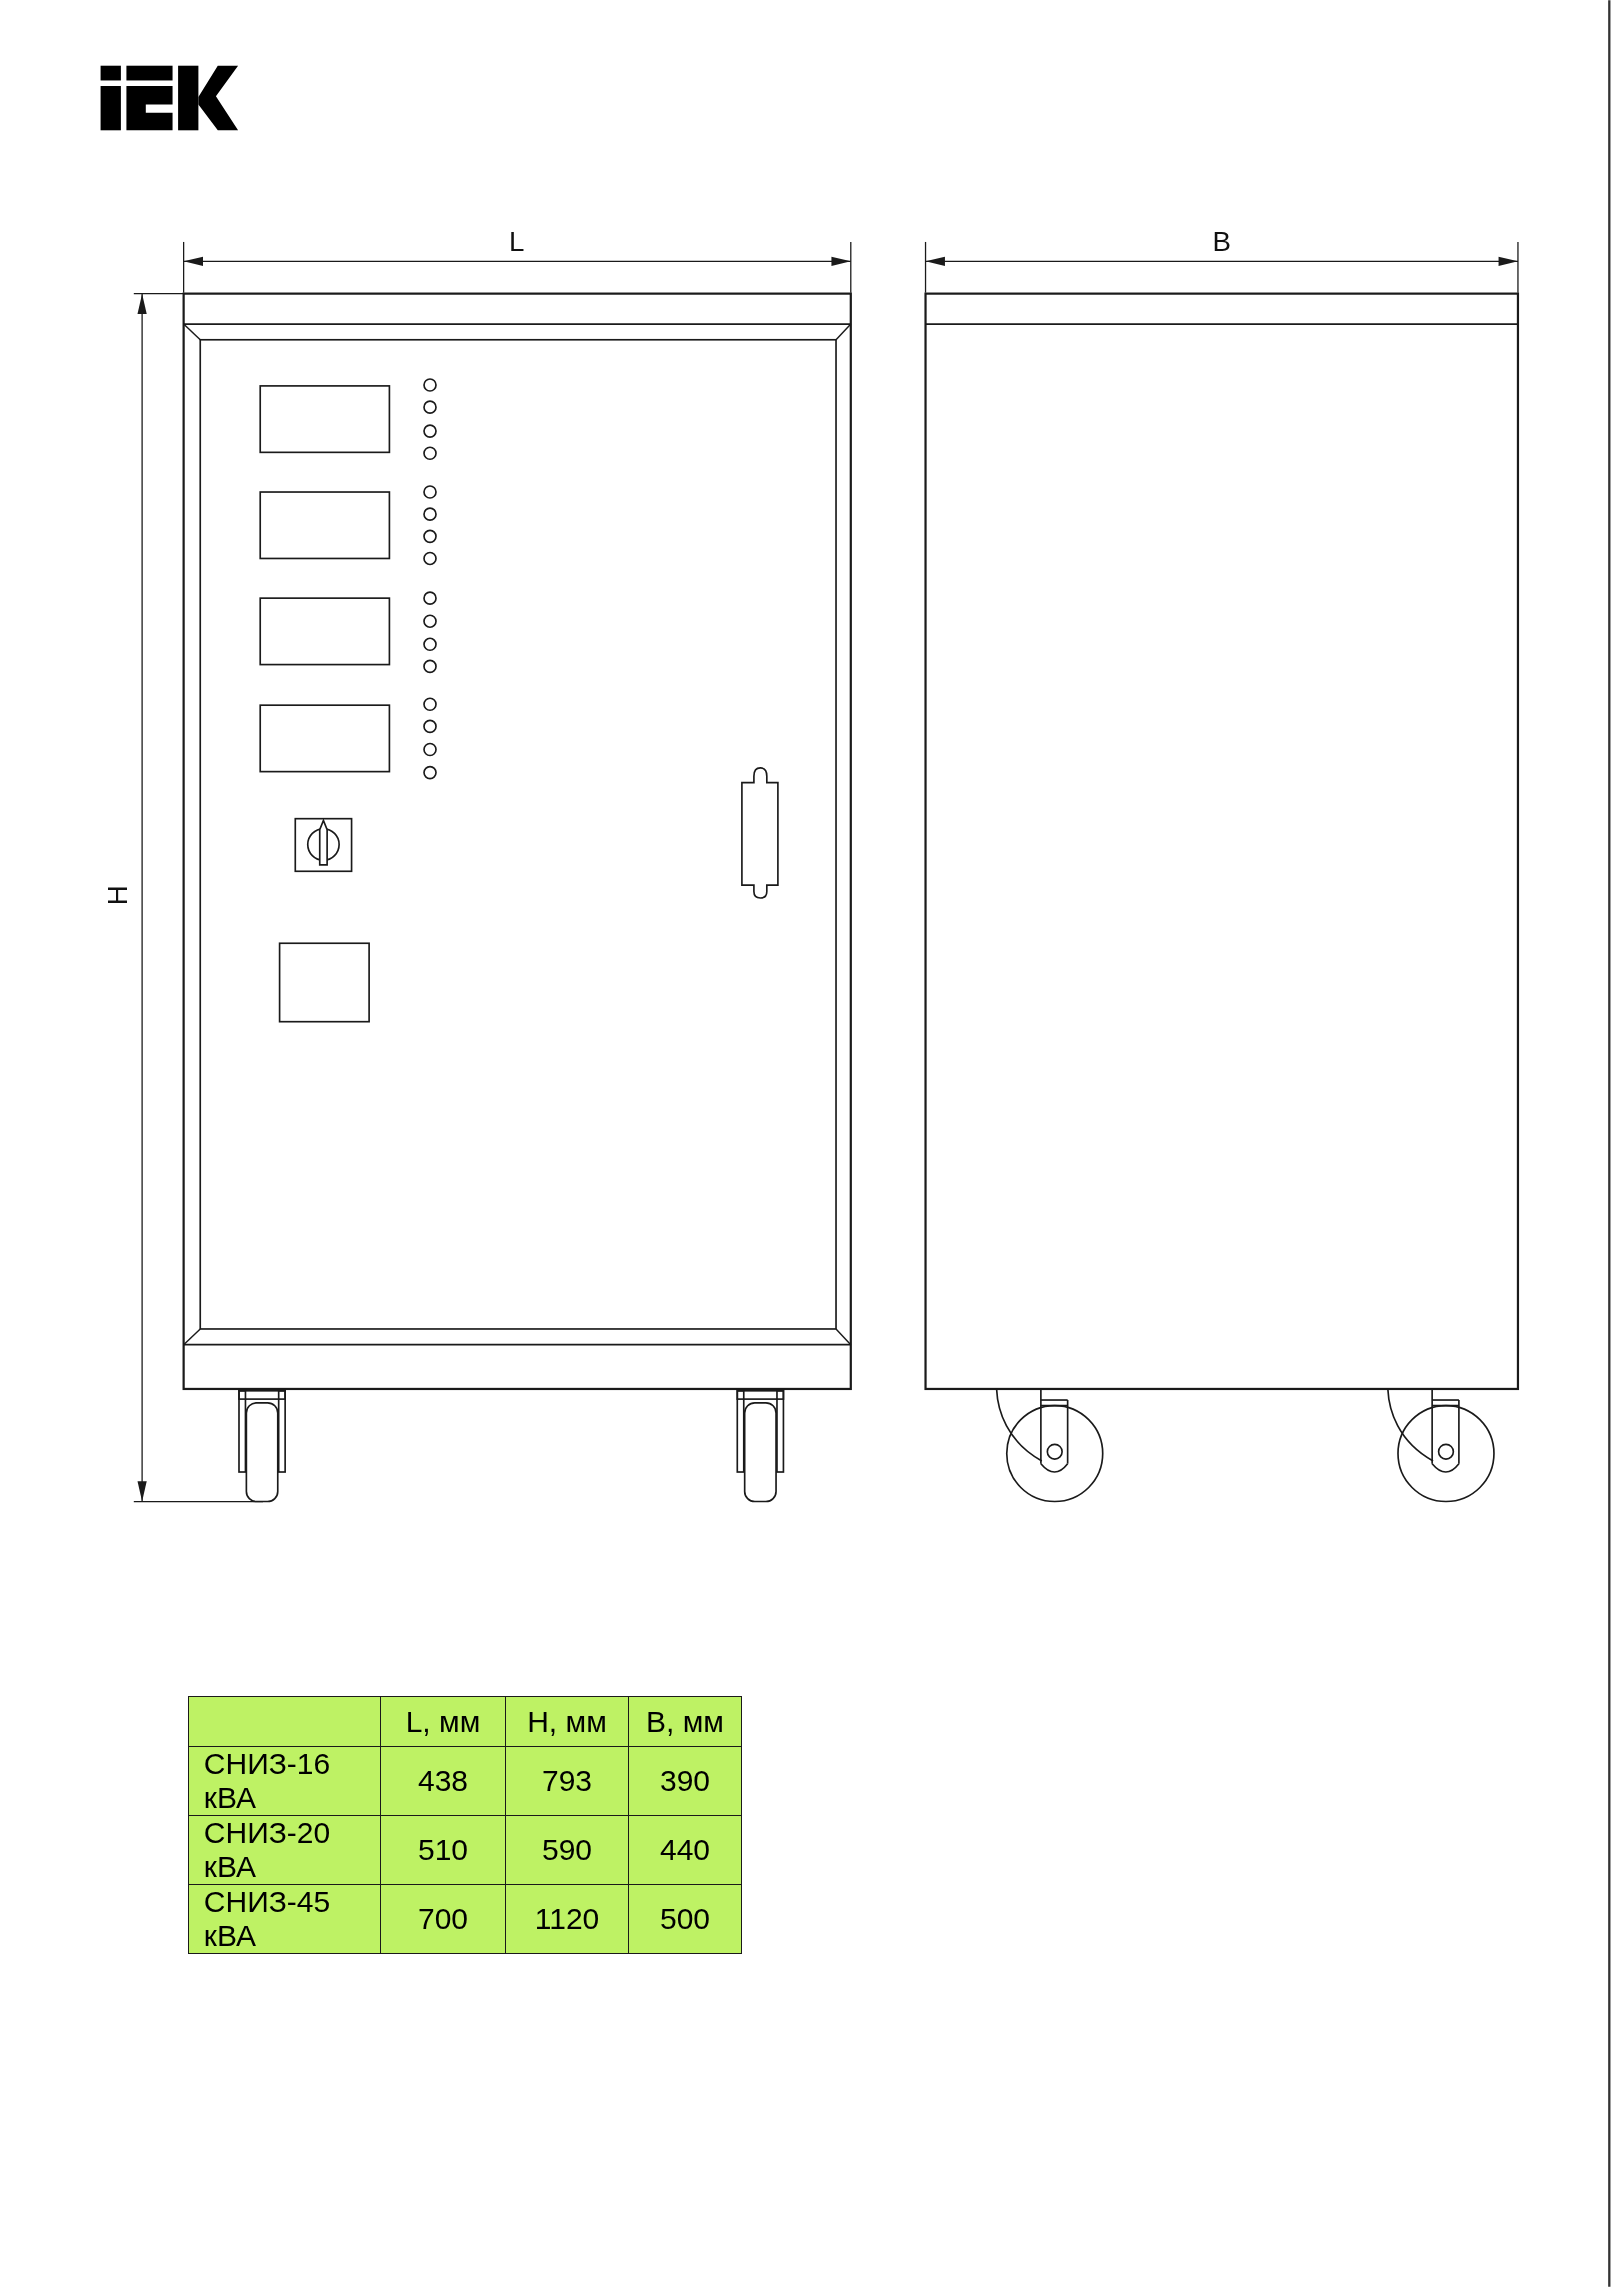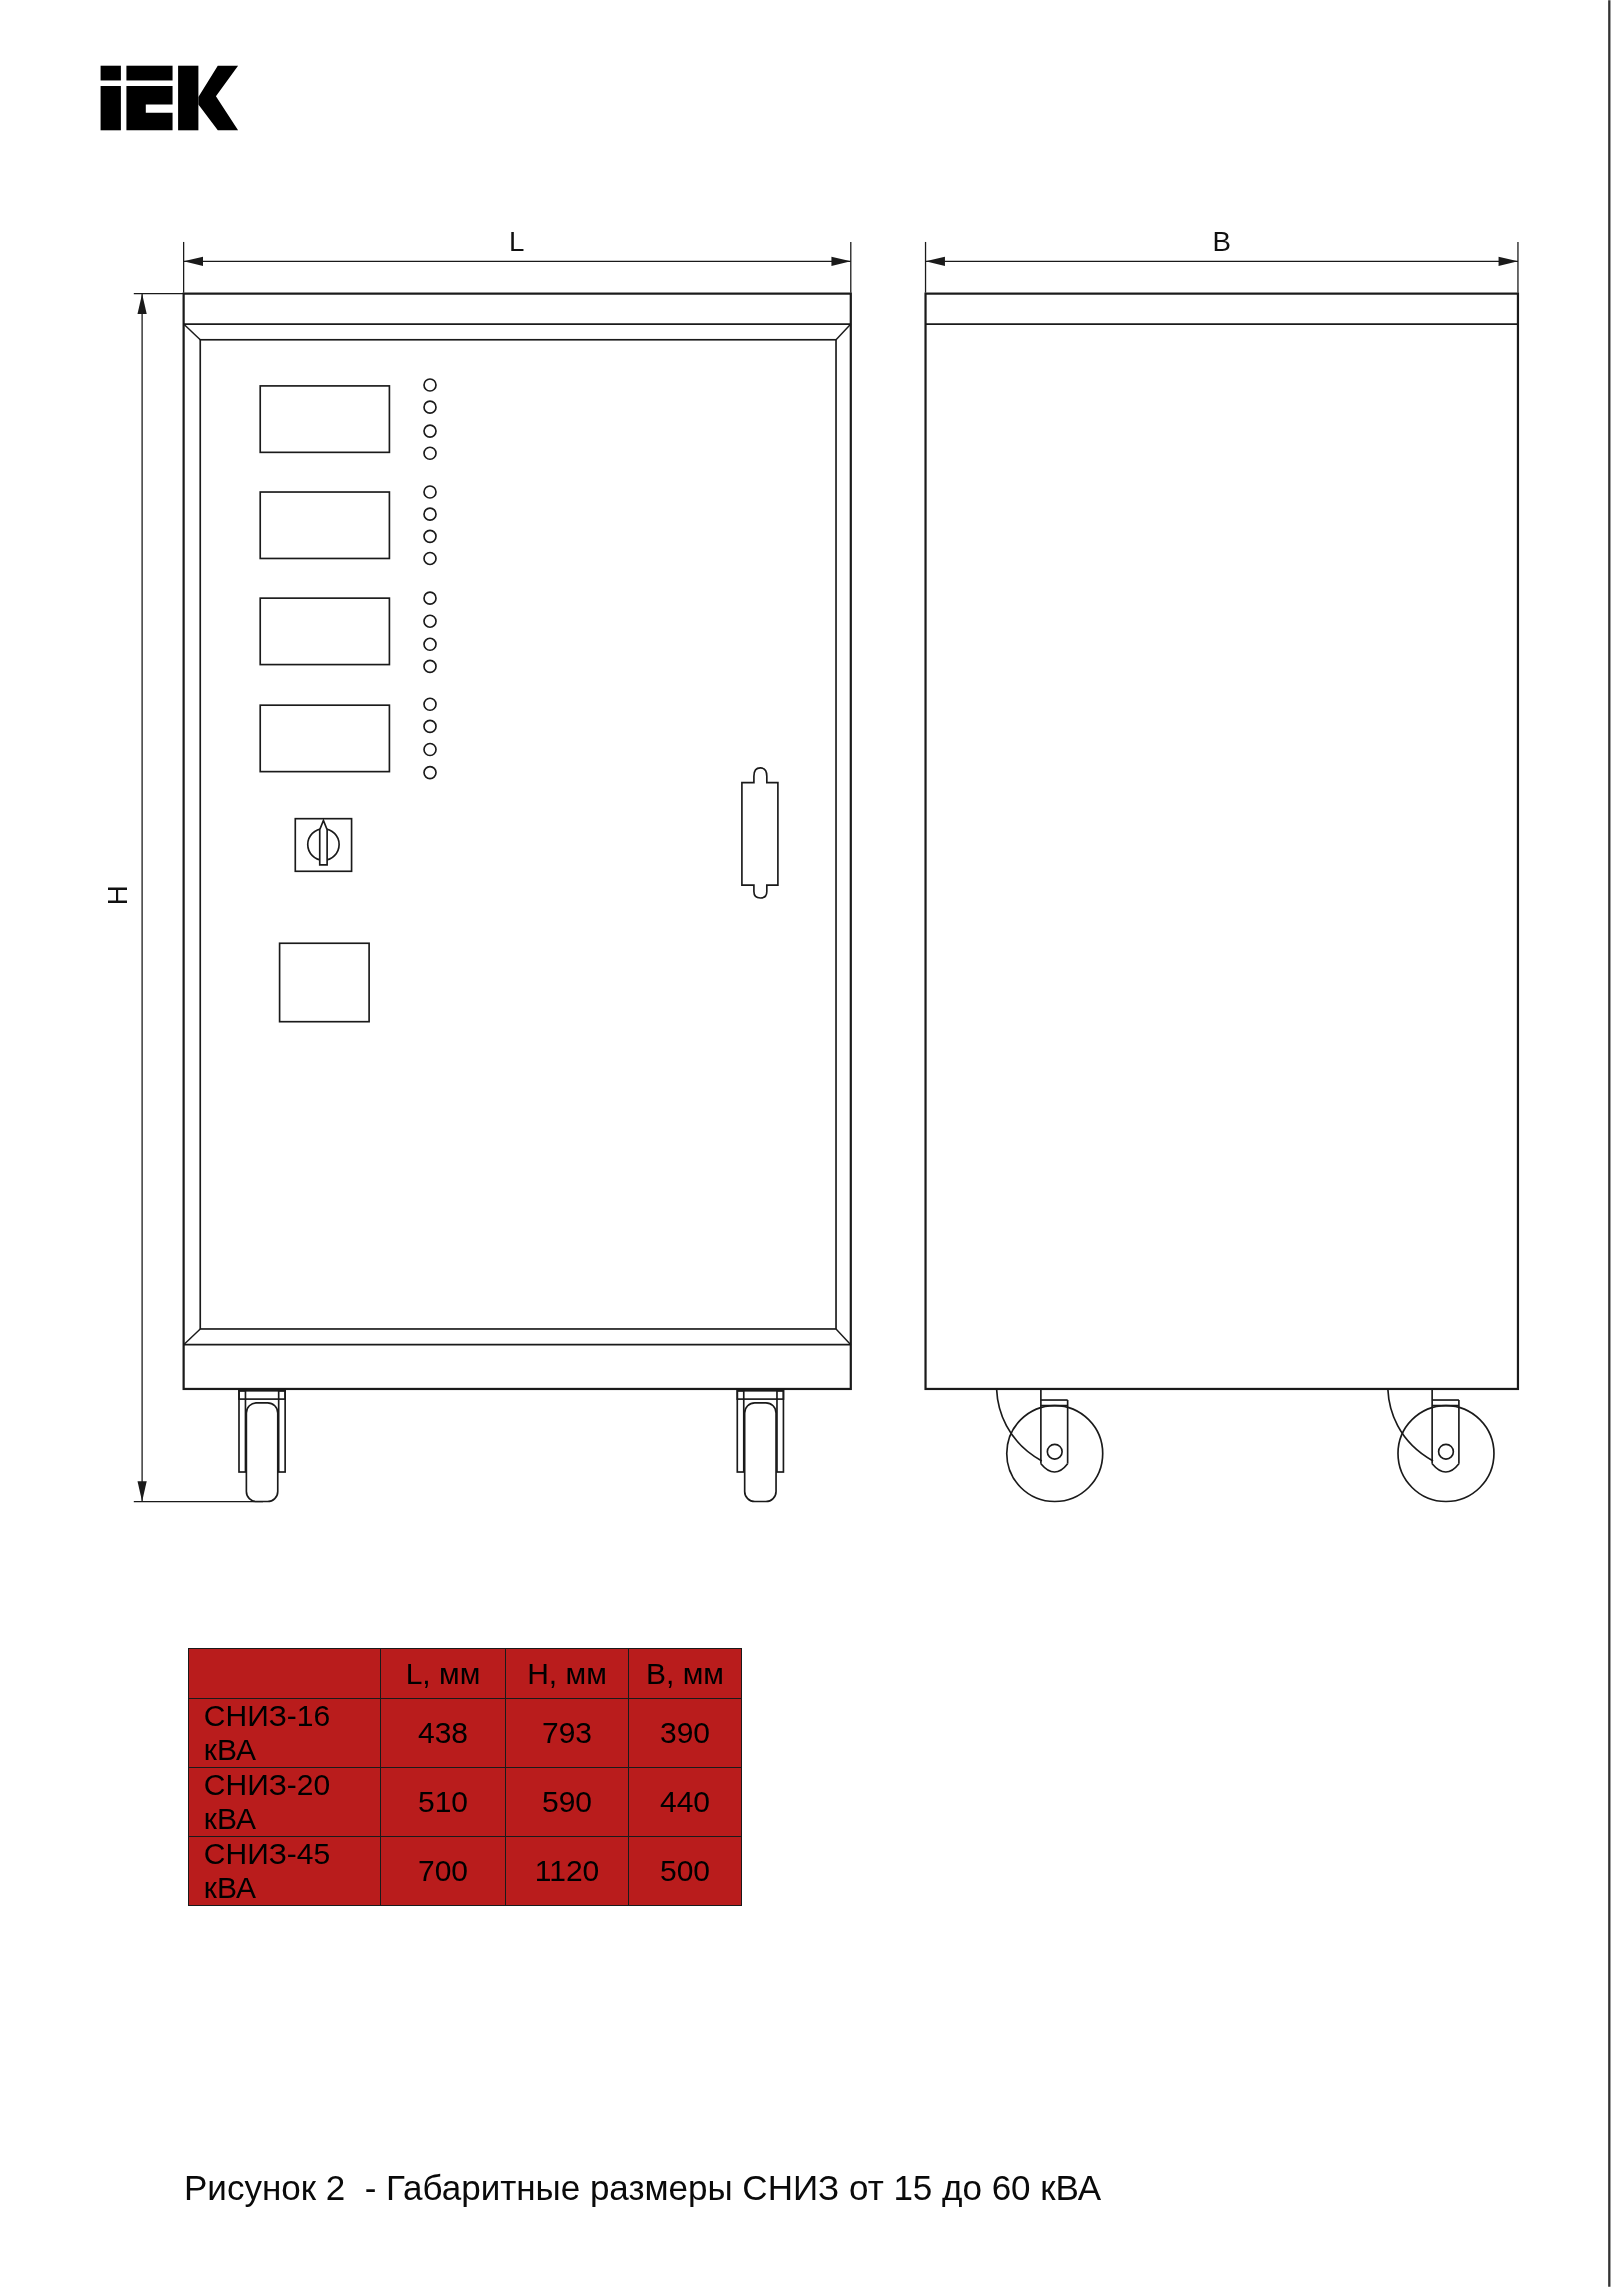--- a/index.html
+++ b/index.html
@@ -1,22 +1,22 @@
 <!DOCTYPE html>
 <html style="font-size:14.8px"><head>
 <meta charset="utf-8">
 <style>
   html,body{margin:0;padding:0;background:#fff;}
   .page{position:relative;width:1613px;height:2287px;background:#fff;overflow:hidden;
         font-family:"Liberation Sans",sans-serif;color:#000;}
   svg{position:absolute;left:0;top:0;}
   svg text{font-family:"Liberation Sans",sans-serif;fill:#111;}
   .dim-label{font-size:30px;}
-  .dims-table{position:absolute;left:188px;top:1648px;border-collapse:collapse;
-              table-layout:fixed;font-size:30px;color:#000;background:#b91c1c;}
+  .dims-table{position:absolute;left:188px;top:1696px;border-collapse:collapse;
+              table-layout:fixed;font-size:30px;color:#000;background:#bef264;}
   .dims-table th,.dims-table td{border:1.8px solid #1a1a1a;padding:0;font-weight:normal;
               text-align:center;vertical-align:middle;}
   .dims-table th{height:49px;}
   .dims-table td{height:50px;}
   .col-model{width:192px;}
   .col-l{width:125px;}
   .col-h{width:123px;}
   .col-b{width:113px;}
   .cell-model{text-align:left !important;padding-left:14.8px !important;}
   .caption{position:absolute;left:184px;top:2168px;font-size:35px;white-space:pre;color:#0a0a0a;}
@@ -190,16 +190,15 @@
     </tr>
     <tr>
       <td class="cell-model">СНИЗ-45 кВА</td>
       <td>700</td>
       <td>1120</td>
       <td>500</td>
     </tr>
   </tbody>
 </table>
 
-<div class="caption">Рисунок 2  - Габаритные размеры СНИЗ от 15 до 60 кВА</div>
 
 </div>
 
 
 </body></html>

